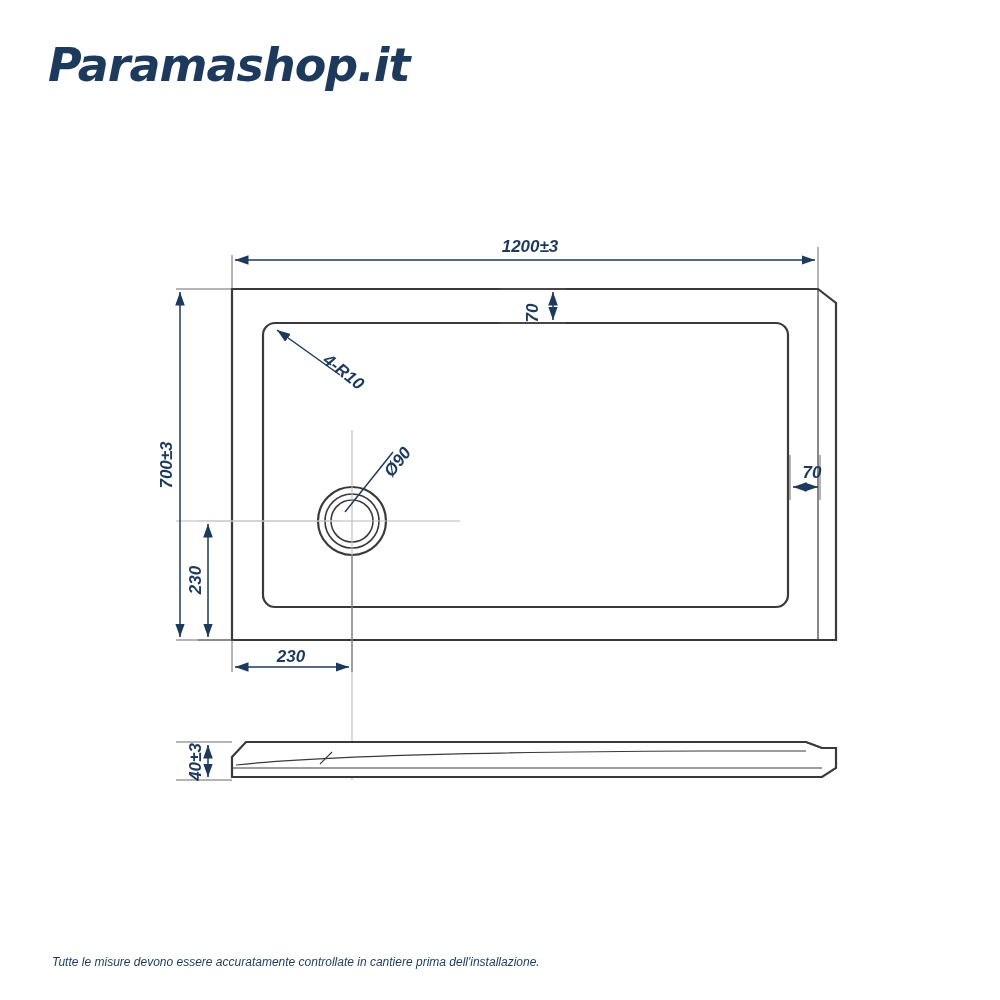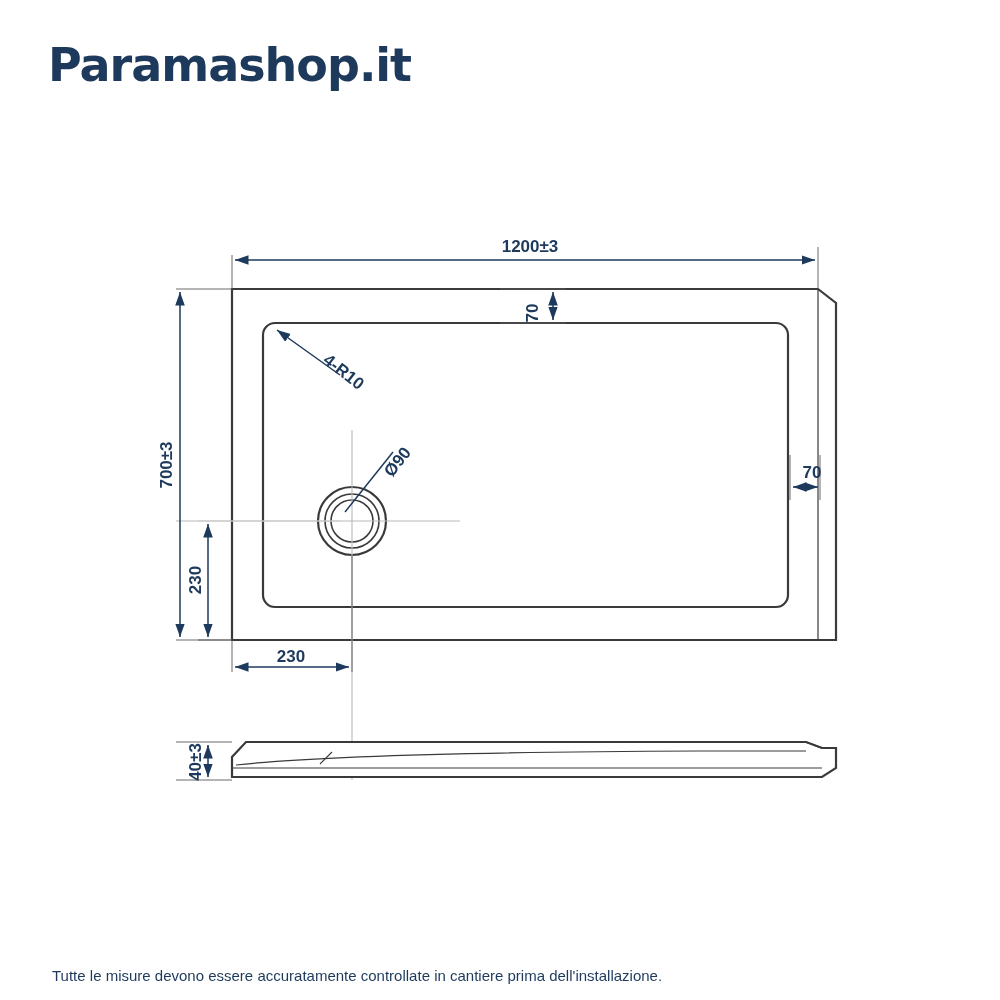--- a/index.html
+++ b/index.html
@@ -12,41 +12,41 @@
     height: 1000px;
     font-family: "Liberation Sans", sans-serif;
     position: relative;
     overflow: hidden;
   }
   #page {
     position: relative;
     width: 1000px;
     height: 704px;
     background: #ffffff;
+    font-style: italic;
   }
   .brand {
     position: absolute;
     left: 48px;
     top: 38px;
     font-family: "DejaVu Sans", sans-serif;
     font-size: 46px;
     font-weight: bold;
     letter-spacing: -1px;
     color: #1d3a5c;
     white-space: nowrap;
   }
   .footnote {
     position: absolute;
     left: 52px;
     top: 955px;
     font-family: "Liberation Sans", sans-serif;
-    font-size: 15px;
+    font-size: 12px;
     color: #1d3a5c;
     white-space: nowrap;
-    margin-top: 12px;
   }
   #drawing {
     position: absolute;
     left: 0;
     top: 0;
   }
   .dim-text {
     font-family: "Liberation Sans", sans-serif;
     font-size: 17px;
     font-weight: bold;

